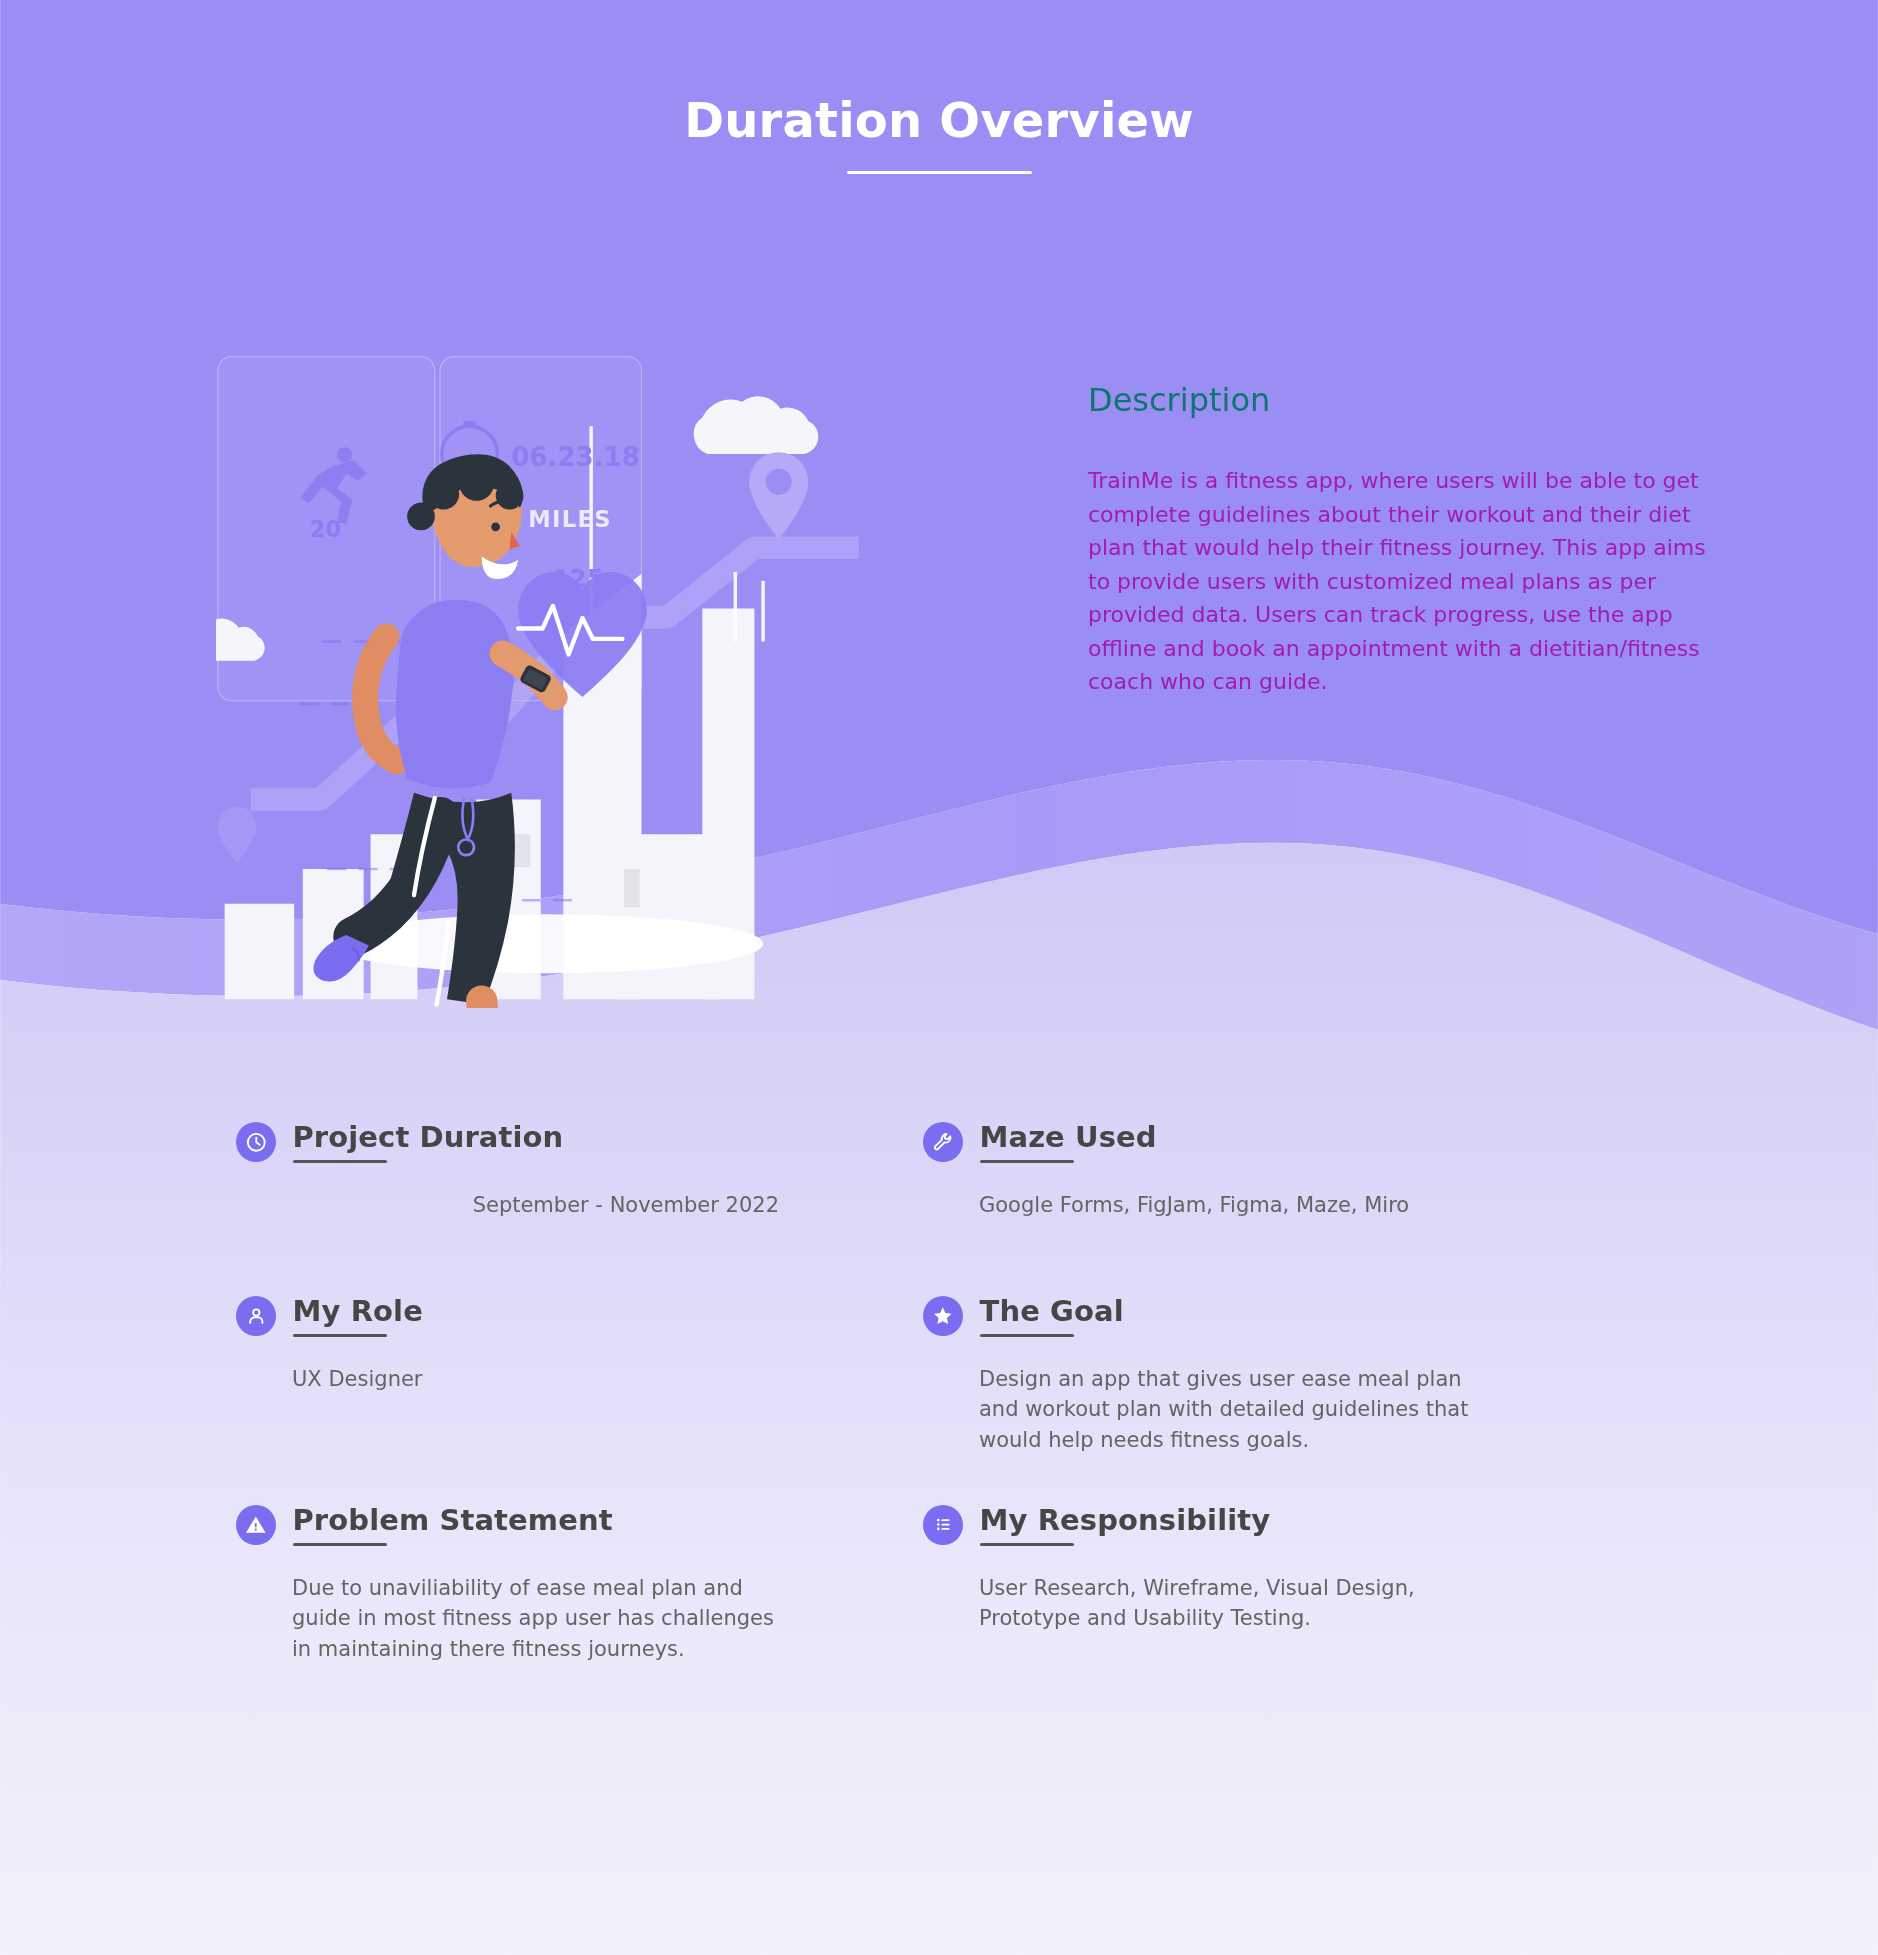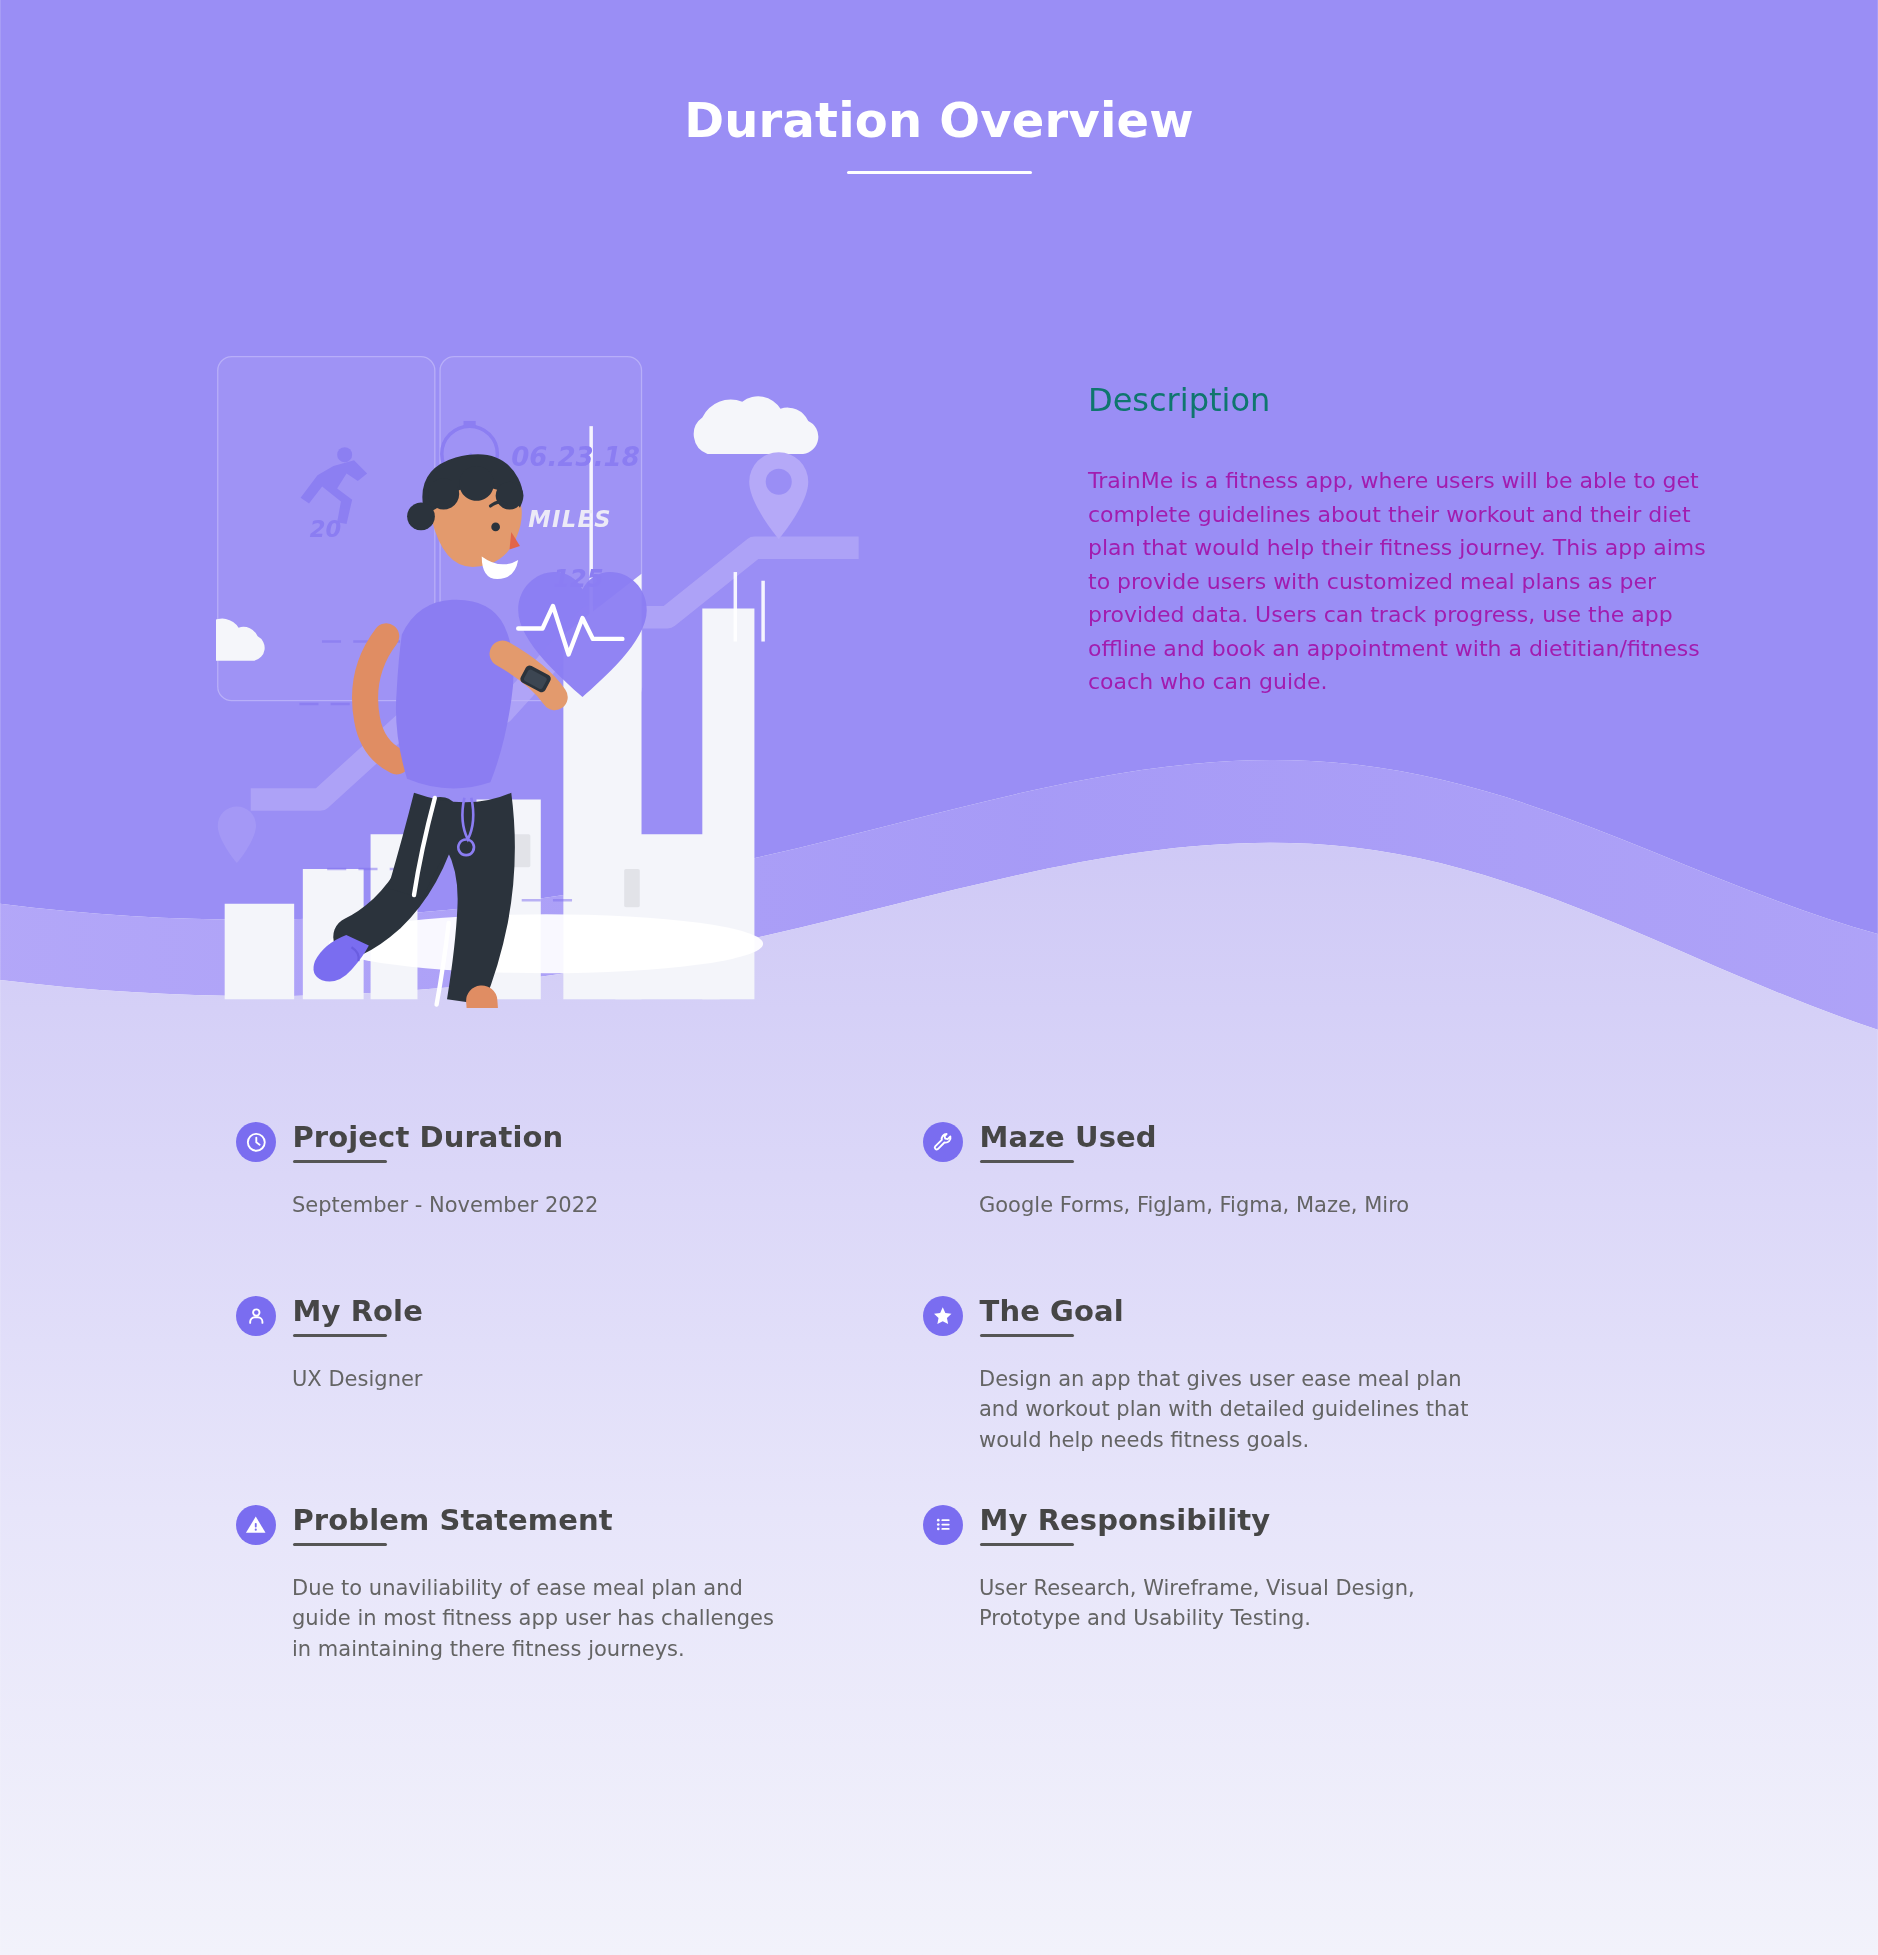--- a/index.html
+++ b/index.html
@@ -28,21 +28,21 @@
   .title-rule{
     width:185px; height:3.5px; background:#ffffff;
     margin:24px auto 0; border-radius:1.7px;
   }
 
   
   .hero{
     position:absolute; top:348px; left:0; width:1878px; height:695px;
     z-index:5;
   }
-  .illus{ position:absolute; left:216px; top:0; width:660px; height:660px;font-style:italic; }
+  .illus{ position:absolute; left:216px; top:0; width:660px; height:660px; }
 
   .desc-col{
     position:absolute; left:1088px; top:33px; width:619px;
   }
   .desc-head{
     font-size:32px; font-weight:400; color:#0f766e; line-height:1.2;
     margin-bottom:45px;
   }
   .desc-body{
     font-size:22px; line-height:1.52; color:#a21caf; font-weight:400;
@@ -51,21 +51,21 @@
   
   .info-grid{
     position:absolute; top:1121px; left:0; width:1878px;
     display:grid;
     grid-template-columns:687px 687px;
     column-gap:0px;
     padding-left:236px;
     z-index:6;
   }
   .info-col{ display:flex; flex-direction:column; }
-  .info-col.left > .info-block:nth-child(1){ height:174px; }
+  .info-col.left > .info-block:nth-child(1){ height:174px;text-align:right; }
   .info-col.left > .info-block:nth-child(2){ height:209px; }
   .info-col.right > .info-block:nth-child(1){ height:174px; }
   .info-col.right > .info-block:nth-child(2){ height:209px; }
 
   .info-block{ position:relative; }
 
   .ib-head{ display:flex; align-items:center; gap:16.5px; }
   .ib-icon{
     width:40px; height:40px; border-radius:50%;
     background:#7a6df0; flex:0 0 40px;

